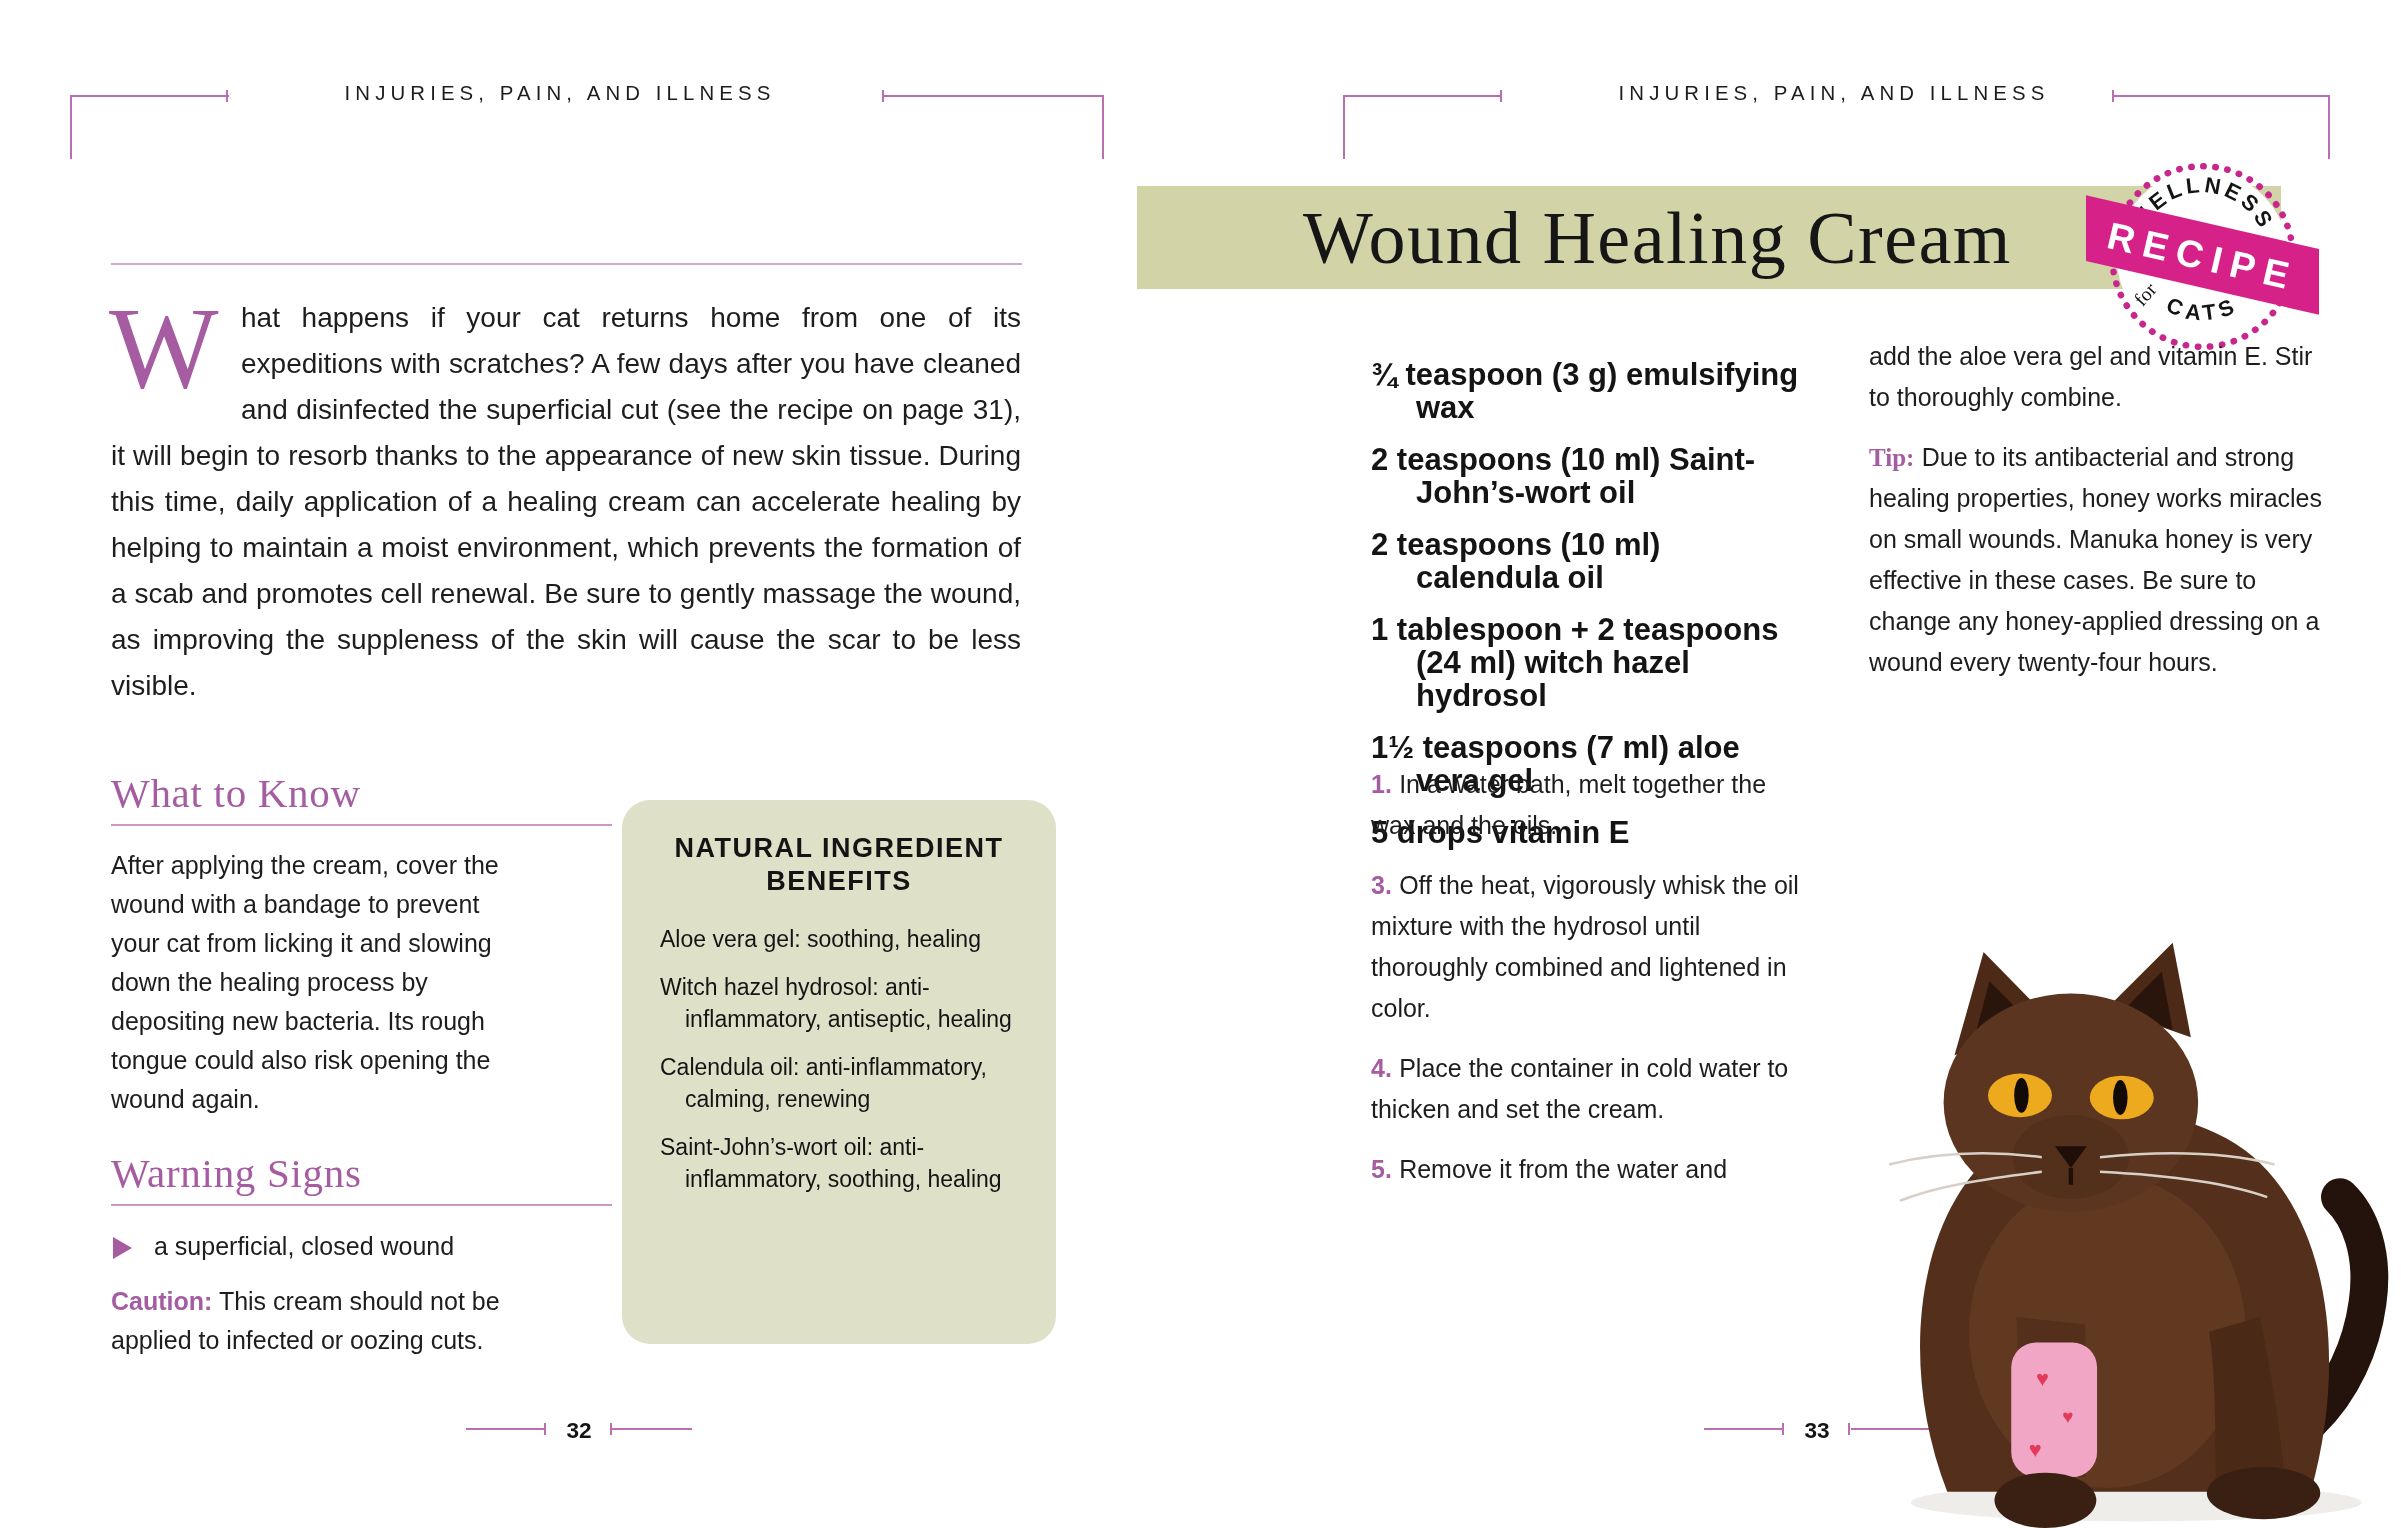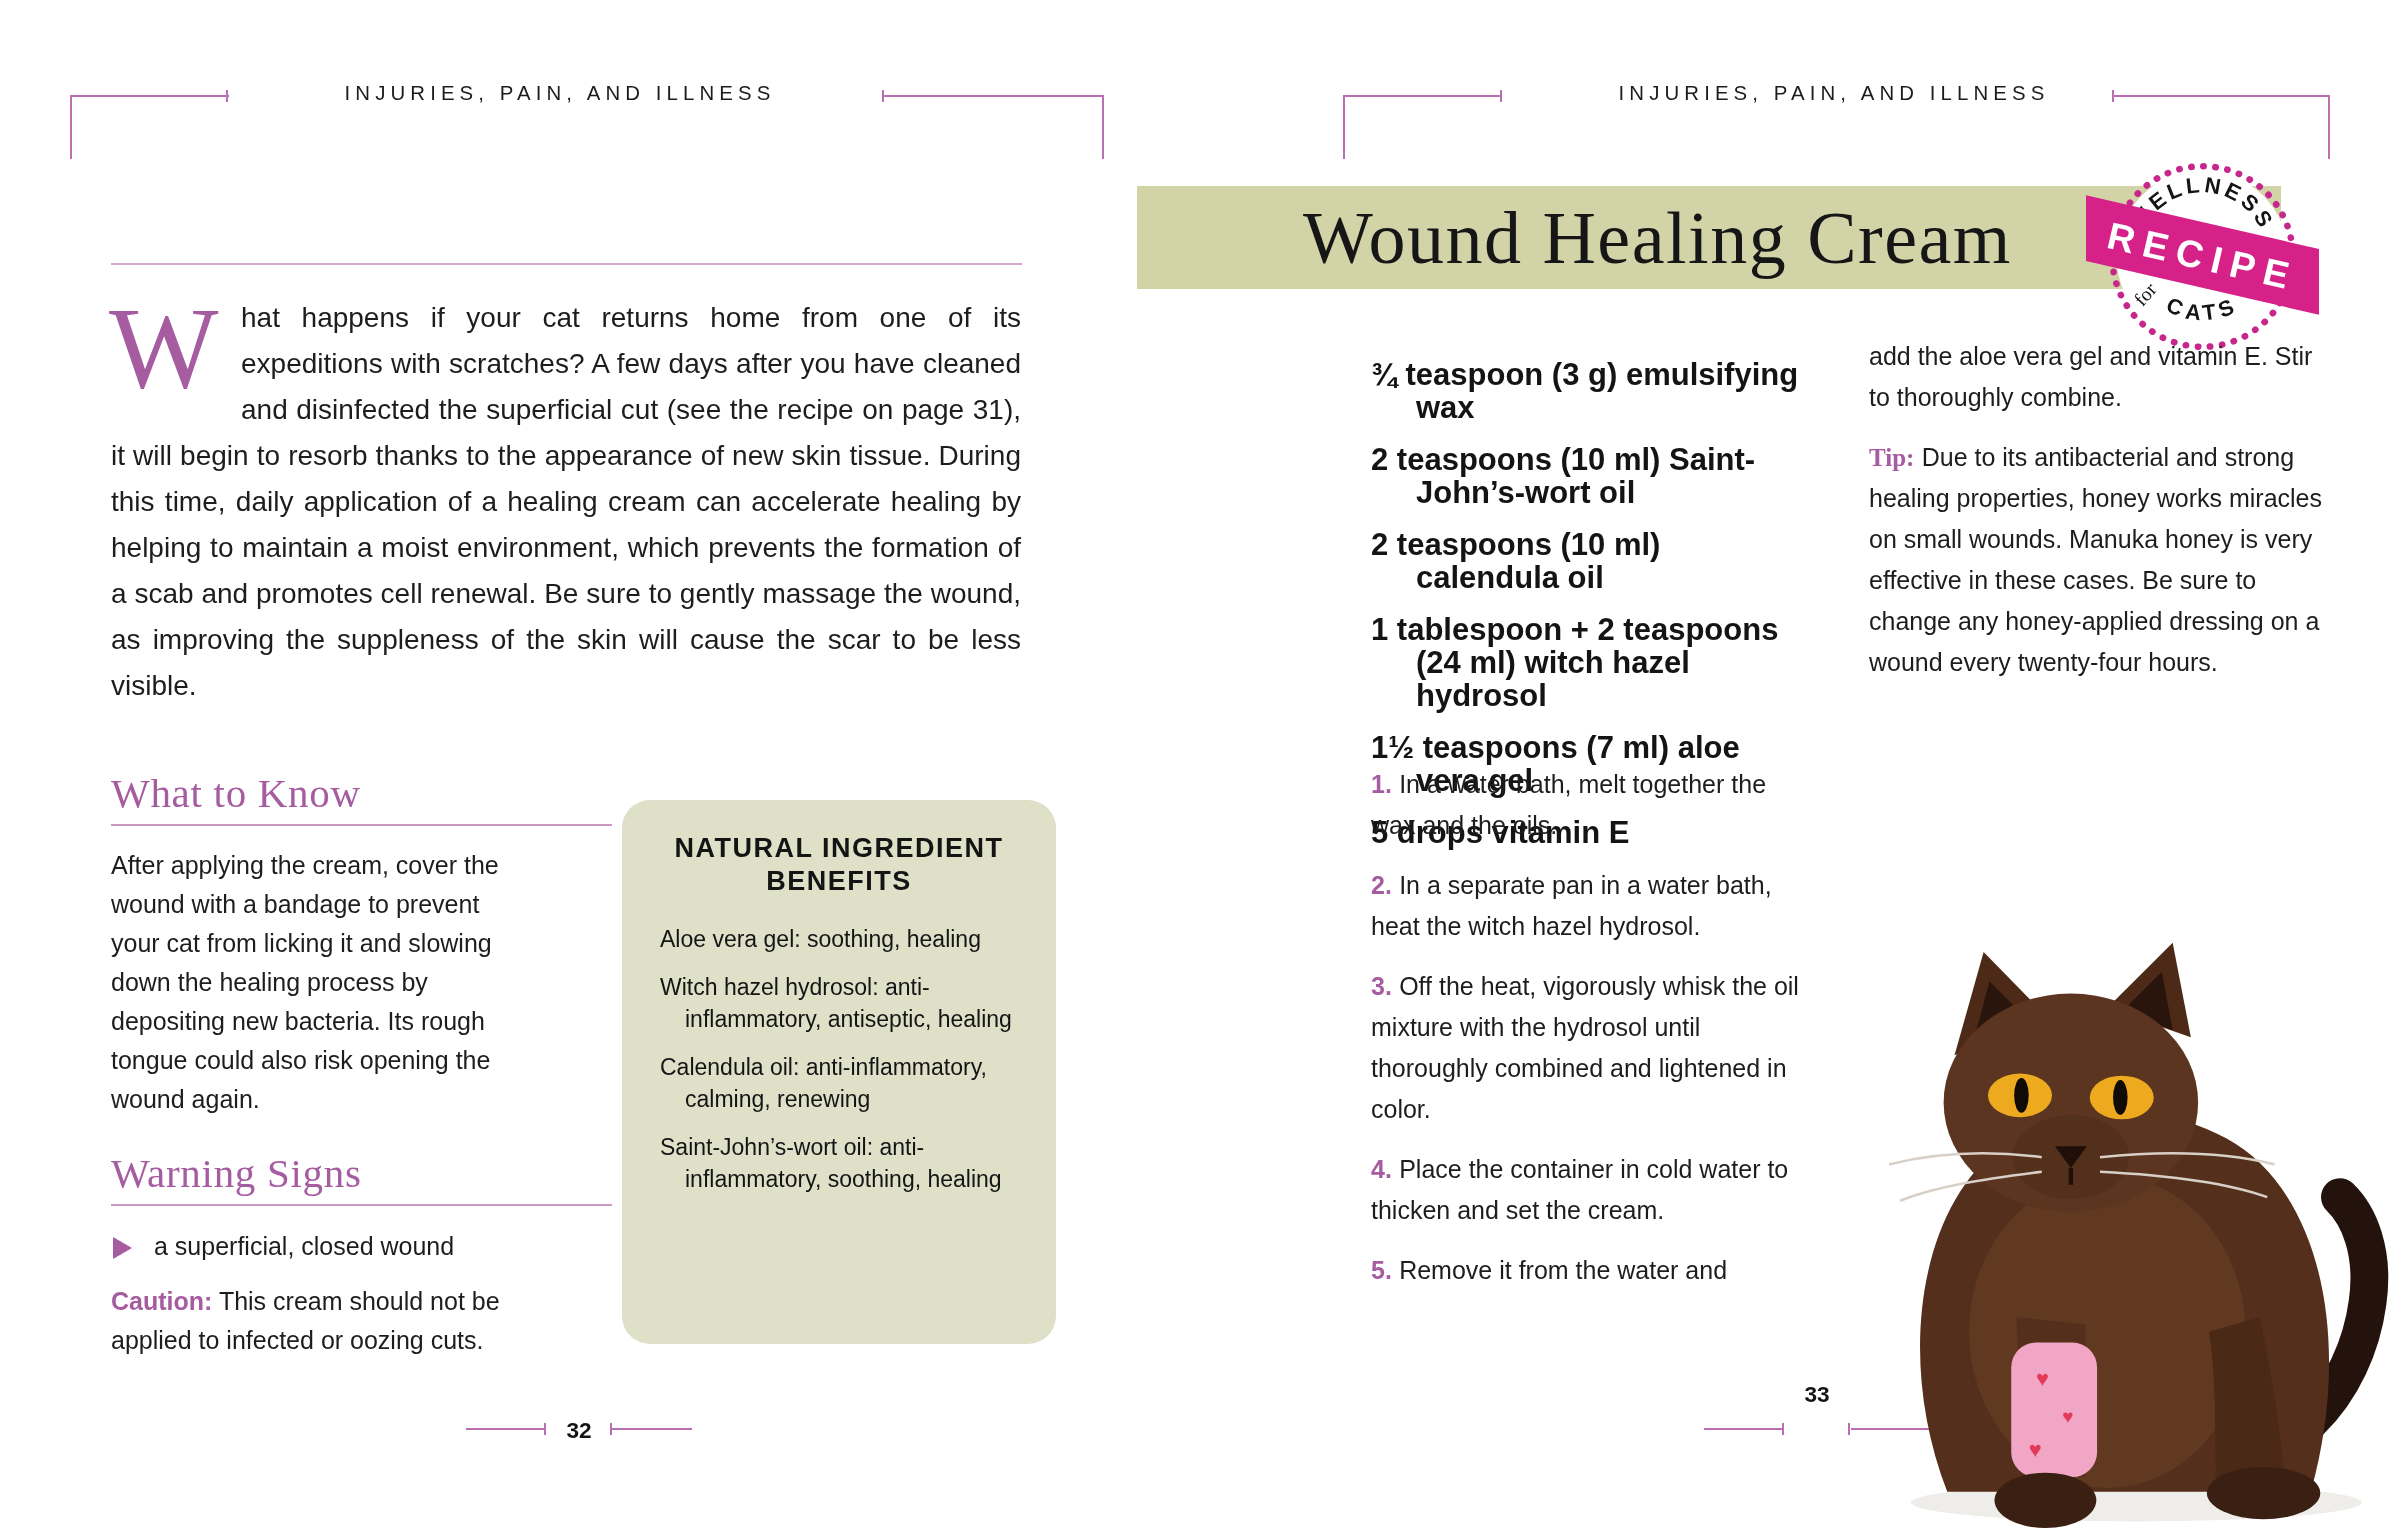--- a/index.html
+++ b/index.html
@@ -130,34 +130,33 @@
     <p class="ingredient">¾ teaspoon (3 g) emulsifying wax</p>
     <p class="ingredient">2 teaspoons (10 ml) Saint-John’s-wort oil</p>
     <p class="ingredient">2 teaspoons (10 ml) calendula oil</p>
     <p class="ingredient">1 tablespoon + 2 teaspoons (24 ml) witch hazel hydrosol</p>
     <p class="ingredient">1½ teaspoons (7 ml) aloe vera gel</p>
     <p class="ingredient">5 drops vitamin E</p>
   </div>
 
   <div class="abs" style="left:1371px;top:764px;width:437px;">
     <p class="step"><span class="stepnum">1.</span><span>In a water bath, melt together the wax and the oils.</span></p>
-    <p class="step"><span class="stepnum">2.</span><span>In a separate pan in a water bath, heat the witch hazel hydrosol.</span></p>
     <p class="step"><span class="stepnum">3.</span><span>Off the heat, vigorously whisk the oil mixture with the hydrosol until thoroughly combined and lightened in color.</span></p>
     <p class="step"><span class="stepnum">4.</span><span>Place the container in cold water to thicken and set the cream.</span></p>
     <p class="step"><span class="stepnum">5.</span><span>Remove it from the water and</span></p>
   </div>
 
   <div class="abs" style="left:1869px;top:336px;width:458px;">
     <p class="step">add the aloe vera gel and vitamin E. Stir to thoroughly combine.</p>
     <p class="step"><span class="tip-label">Tip:</span><span>Due to its antibacterial and strong healing properties, honey works miracles on small wounds. Manuka honey is very effective in these cases. Be sure to change any honey-applied dressing on a wound every twenty-four hours.</span></p>
   </div>
 
   <div class="abs rule hline" style="left:1704px;top:1428px;width:80px;"></div>
   <div class="abs rule vline" style="left:1782px;top:1423px;height:12.4px;"></div>
-  <div class="abs pagenum" style="left:1795px;top:1382px;width:44px;">33</div>
+  <div class="abs pagenum" style="left:1795px;top:1418px;width:44px;">33</div>
   <div class="abs rule vline" style="left:1848px;top:1423px;height:12.4px;"></div>
   <div class="abs rule hline" style="left:1851px;top:1428px;width:80px;"></div>
 
   <svg class="abs" style="left:1867px;top:939px;" width="535" height="589" viewBox="0 0 735 810" role="img">
     <ellipse cx="370" cy="775" rx="310" ry="26" fill="#efede9"></ellipse>
 
     <path d="M 430 720 C 580 740, 672 620, 688 500 C 698 430, 676 380, 650 355" fill="none" stroke="#24130c" stroke-width="52" stroke-linecap="round"></path>
 
     <path d="M 110 760 C 40 580, 70 370, 185 285 C 290 210, 480 225, 560 330 C 640 430, 655 600, 610 760 Z" fill="#54301c"></path>
     <ellipse cx="330" cy="540" rx="190" ry="215" fill="#6b3f25" opacity="0.55"></ellipse>

